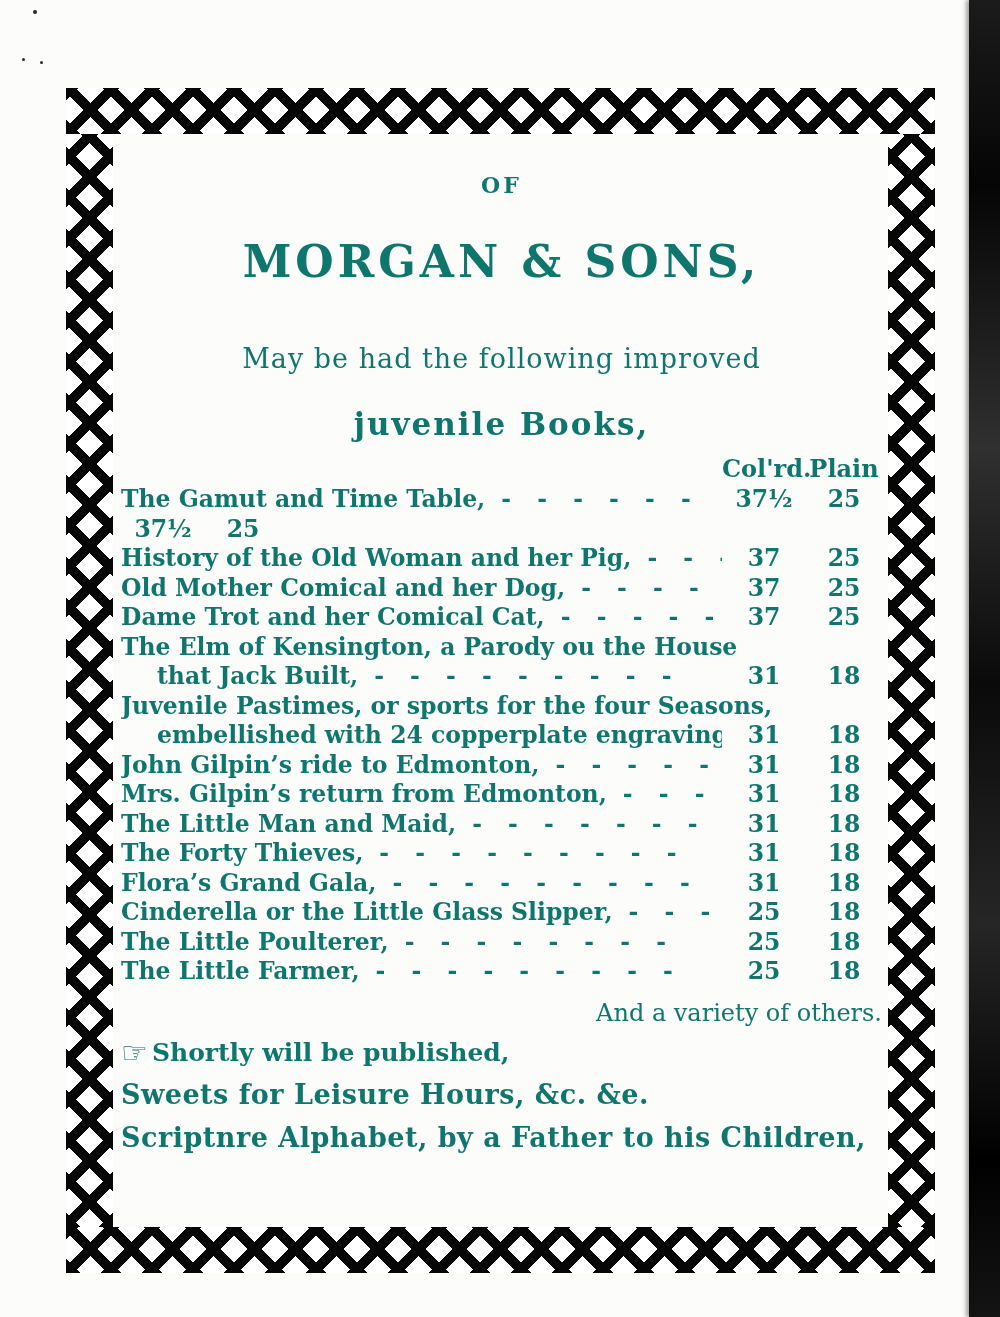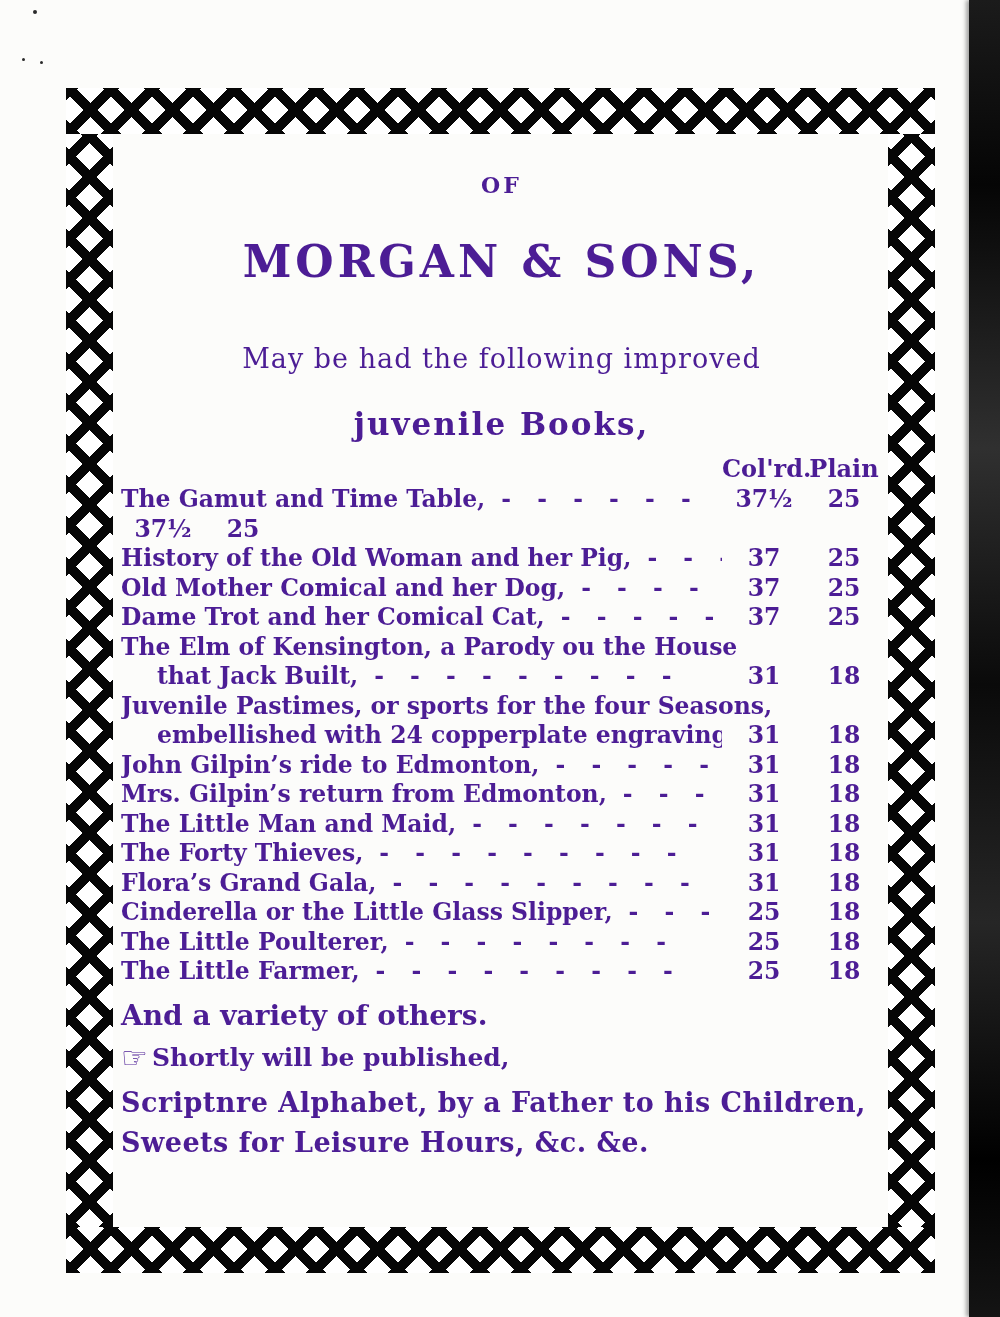--- a/index.html
+++ b/index.html
@@ -3,21 +3,21 @@
 <meta charset="utf-8">
 <title>Morgan &amp; Sons — Juvenile Books</title>
 <style>
   html, body { margin:0; padding:0; background:#ffffff; }
   .sheet {
     position:relative;
     width:1000px; height:1317px;
     background:#fcfcfa;
     overflow:hidden;
     font-family:"DejaVu Serif", serif;
-    color:#4c1d95;
+    color:#0f766e;
   }
 
   
   .speck { position:absolute; background:#2a2a2a; border-radius:50%; }
   .s1 { left:33px; top:10px;  width:4px; height:4px; }
   .s2 { left:22px; top:58px;  width:3px; height:3px; }
   .s3 { left:40px; top:61px;  width:3px; height:3px; }
   .edge-band {
     position:absolute; right:0; top:0; width:31px; height:100%;
     background:linear-gradient(180deg,#1b1b1b 0%,#050505 14%,#303030 34%,#0a0a0a 52%,#262626 70%,#000000 88%,#141414 100%);
@@ -58,21 +58,21 @@
     display:flex; align-items:baseline;
     font-weight:bold; font-size:23.5px; line-height:29.5px;
     white-space:nowrap;
   }
   .book-text { flex:1; overflow:hidden; }
   .book-row.indent .book-text { padding-left:36px; }
   .book-dashes { margin-left:16px; word-spacing:16px; letter-spacing:1px; }
   .price { width:84px; text-align:center; flex-shrink:0; }
   .price.plain { width:76px; }
 
-  .variety  { text-align:left; font-weight:bold; font-size:28px; margin-top:12px; }
+  .variety  { text-align:right; font-weight:normal; font-size:24px; margin-top:12px; }
   .shortly  { text-align:left; font-weight:bold; font-size:25px; margin-top:8px; }
   .hand     { font-weight:normal; font-size:30px; margin-right:4px; vertical-align:-2px; }
   .announce { font-weight:bold; font-size:27px; letter-spacing:0.5px; }
   .announce1 { margin-top:12px; }
   .announce2 { margin-top:9px; }
 </style>
 </head>
 <body>
 
 <div class="sheet">
@@ -181,19 +181,19 @@
             <span class="price plain">18</span>
           </div>
         </div>
 
       <div class="variety">And a variety of others.</div>
 
       <div class="shortly">
         <span class="hand">☞</span><span>Shortly will be published,</span>
       </div>
 
+      <div class="announce announce2">Sweets for Leisure Hours, &amp;c. &amp;e.</div>
       <div class="announce announce1">Scriptnre Alphabet, by a Father to his Children,</div>
-      <div class="announce announce2">Sweets for Leisure Hours, &amp;c. &amp;e.</div>
     </div>
   </div>
 
   <div class="edge-band"></div>
 </div>
 
 </body></html>

